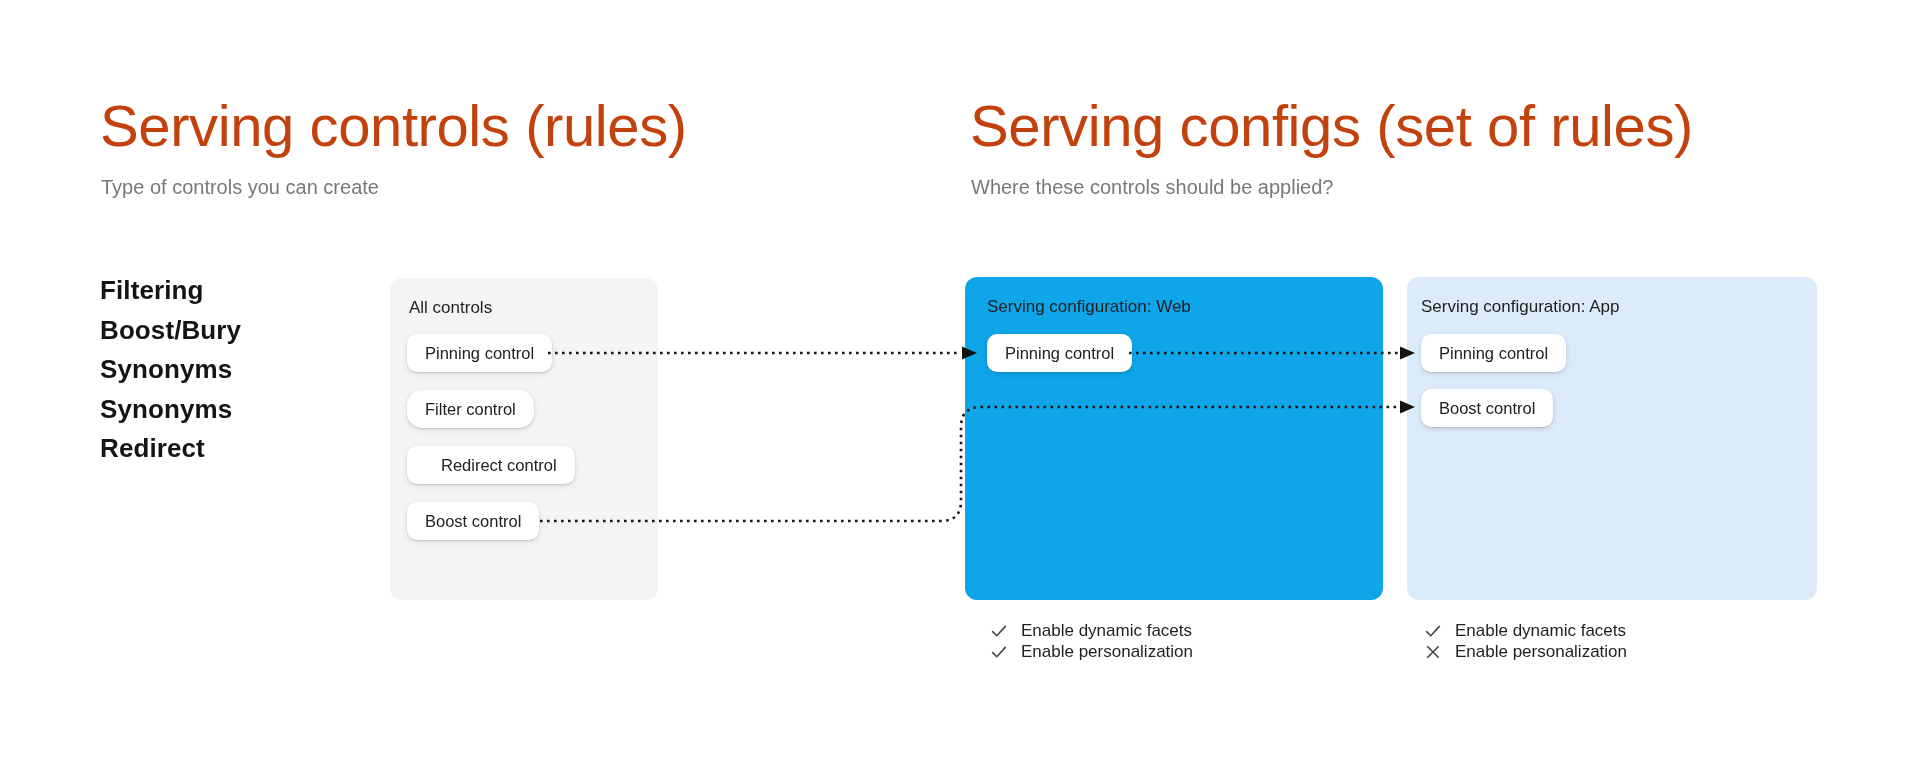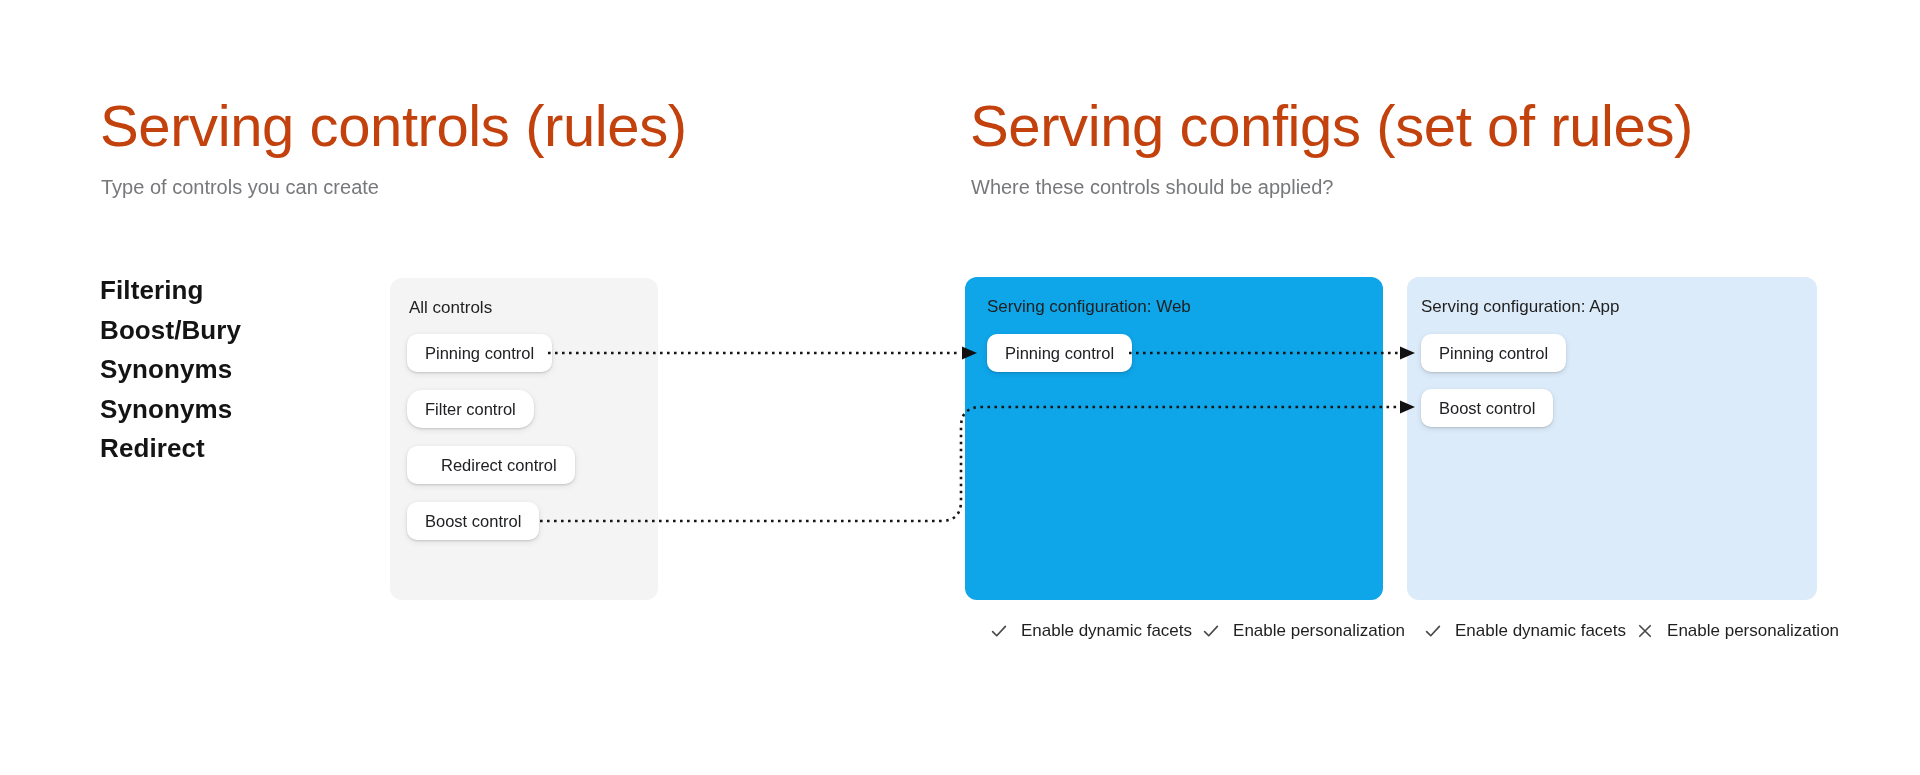--- a/index.html
+++ b/index.html
@@ -58,21 +58,21 @@
     height: 38px; line-height: 38px;
     padding: 0 18px;
     font-size: 16.5px; color: #202124;
     white-space: nowrap;
     box-shadow: 0 1px 2px rgba(0,0,0,0.14), 0 2px 6px rgba(0,0,0,0.09);
   }
 
   
   .features {
     position: absolute;
-    display: flex; flex-direction: row; gap: 10px; align-items: center;
+    display: flex; flex-direction: column; gap: 0;
   }
   #features-web { left: 990px;  top: 620px; }
   #features-app { left: 1424px; top: 620px; }
   .feature {
     display: flex; align-items: center; gap: 13px;
     height: 21px; font-size: 17px; color: #1f1f1f; white-space: nowrap;
   }
   .ficon { width: 18px; height: 18px; display: inline-flex; }
   .ficon svg { width: 18px; height: 18px; display: block; }
 

